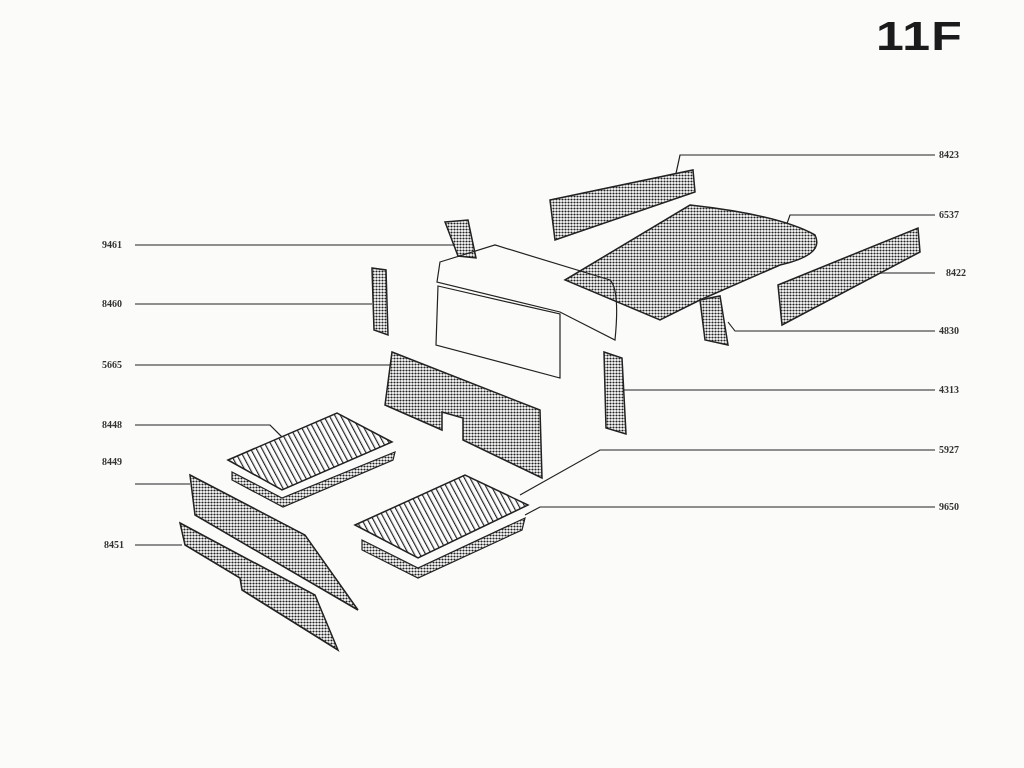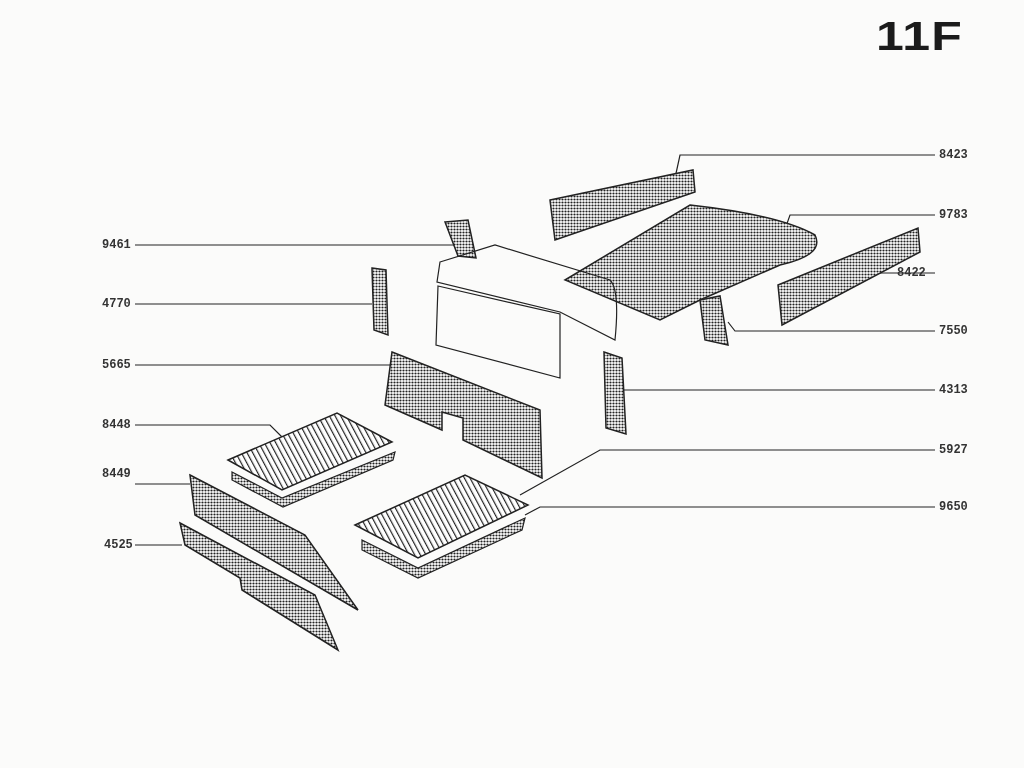--- a/index.html
+++ b/index.html
@@ -1,18 +1,18 @@
 <!DOCTYPE html>
 <html><head>
 <meta charset="utf-8">
 <style>
   html, body { margin:0; padding:0; background:#fbfbfa; }
   body { width:1024px; height:768px; position:relative; overflow:hidden; font-family:"DejaVu Sans", sans-serif; }
   .page-num { position:absolute; left:876px; top:14px; font-family:"Liberation Sans", sans-serif; font-weight:900; font-size:40px; letter-spacing:1px; color:#1b1b1b; transform:scaleX(1.25); transform-origin:left top; }
-  .lbl { position:absolute; font-family:Liberation Mono, monospace; font-weight:bold; font-size:12px; color:#333; line-height:12px; }
+  .lbl { position:absolute; font-family:Liberation Serif, serif; font-weight:bold; font-size:10px; color:#333; line-height:12px; }
   svg { position:absolute; left:0; top:0; }
 </style>
 </head>
 <body>
 
 <div class="page-num">11F</div>
 
 <svg width="1024" height="768" viewBox="0 0 1024 768">
   <defs>
     <pattern id="dots" width="3" height="3" patternUnits="userSpaceOnUse">
@@ -66,25 +66,25 @@
 
   <polygon points="355,525 465,475 528,505 418,558" fill="url(#lines)" stroke="#222" stroke-width="1.5"></polygon>
   <polygon points="362,540 418,568 525,518 522,530 418,578 362,550" fill="url(#dots)" stroke="#222" stroke-width="1.2"></polygon>
 
   <polygon points="190,475 305,535 358,610 195,515" fill="url(#dots)" stroke="#222" stroke-width="1.5"></polygon>
 
   <polygon points="180,523 315,595 338,650 242,590 240,578 185,545" fill="url(#dots)" stroke="#222" stroke-width="1.5"></polygon>
 </svg>
 
 <div class="lbl" style="left:939px;top:149px">8423</div>
-<div class="lbl" style="left:939px;top:209px">9783</div>
-<div class="lbl" style="left:897px;top:267px">8422</div>
-<div class="lbl" style="left:939px;top:325px">7550</div>
+<div class="lbl" style="left:939px;top:209px">6537</div>
+<div class="lbl" style="left:946px;top:267px">8422</div>
+<div class="lbl" style="left:939px;top:325px">4830</div>
 <div class="lbl" style="left:939px;top:384px">4313</div>
 <div class="lbl" style="left:939px;top:444px">5927</div>
 <div class="lbl" style="left:939px;top:501px">9650</div>
 
 <div class="lbl" style="left:102px;top:239px">9461</div>
-<div class="lbl" style="left:102px;top:298px">4770</div>
+<div class="lbl" style="left:102px;top:298px">8460</div>
 <div class="lbl" style="left:102px;top:359px">5665</div>
 <div class="lbl" style="left:102px;top:419px">8448</div>
-<div class="lbl" style="left:102px;top:468px">8449</div>
-<div class="lbl" style="left:104px;top:539px">4525</div>
+<div class="lbl" style="left:102px;top:456px">8449</div>
+<div class="lbl" style="left:104px;top:539px">8451</div>
 
 </body></html>

